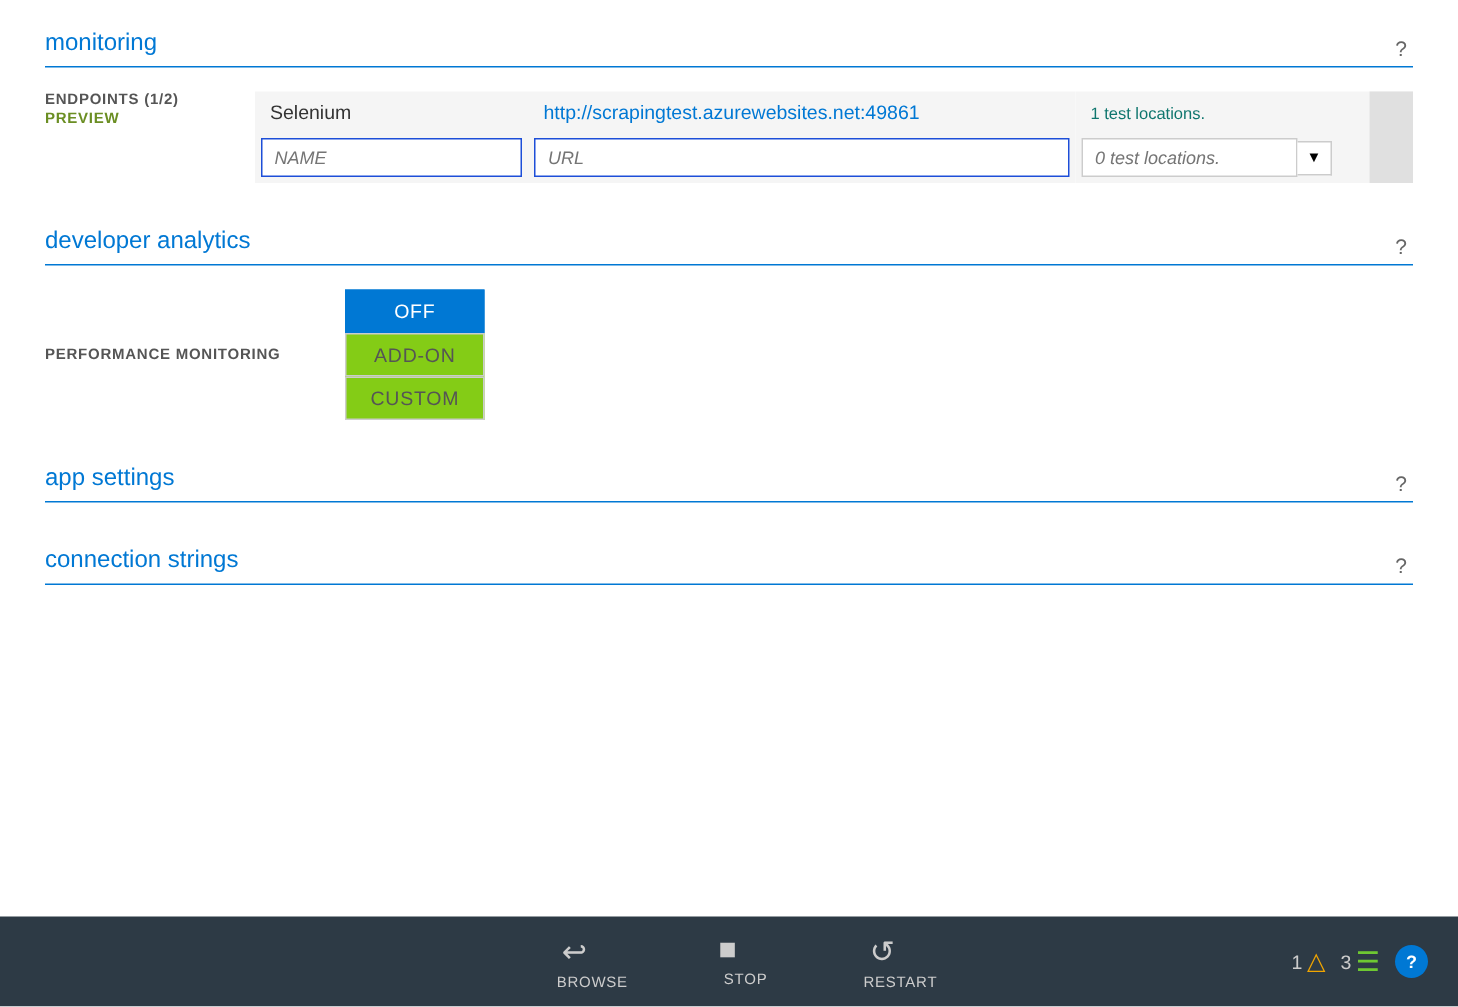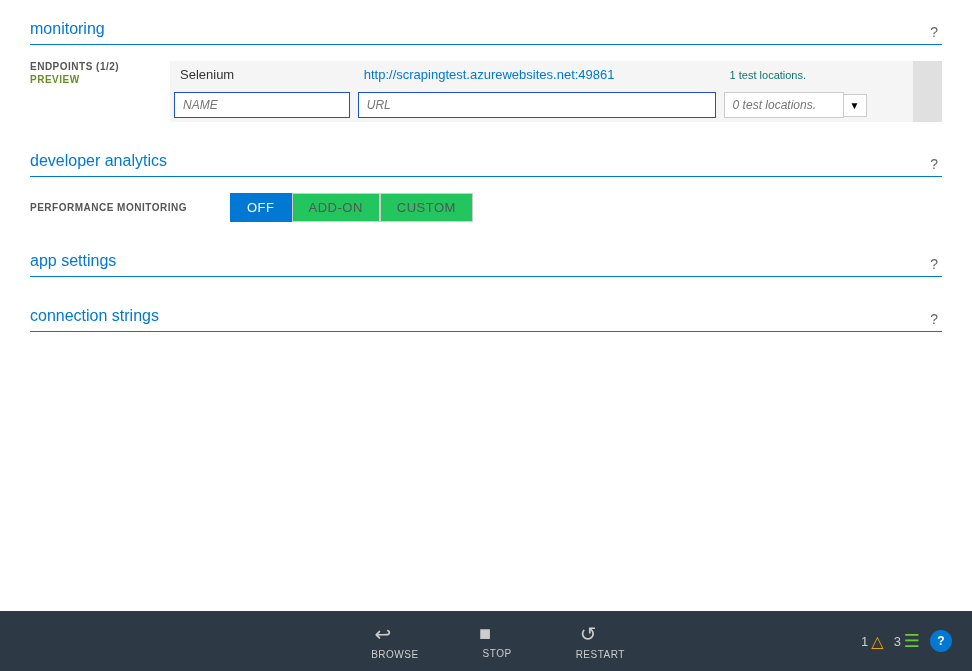--- a/index.html
+++ b/index.html
@@ -114,21 +114,21 @@
       align-items: center;
     }
 
     .test-locations-input {
       padding: 5px 8px;
       border: 1px solid #ccc;
       background: #fff;
       font-size: 12px;
       color: #aaa;
       font-style: italic;
-      width: 120px;
+      width: 144px;
     }
 
     .dropdown-btn {
       border: 1px solid #ccc;
       border-left: none;
       background: #fff;
       padding: 5px 6px;
       cursor: pointer;
       font-size: 10px;
     }
@@ -143,27 +143,28 @@
       min-width: 120px;
     }
 
     .endpoints-right {
       flex: 1;
     }
 
     
     .toggle-group {
       display: flex;
+      flex-direction: column;
     }
 
     .toggle-btn {
       padding: 6px 16px;
       font-size: 13px;
       border: 1px solid #ccc;
-      background: #22c55e;
+      background: #84cc16;
       cursor: pointer;
       font-weight: 400;
       letter-spacing: 0.5px;
     }
 
     .toggle-btn.active {
       background: #0078d4;
       color: #fff;
       border-color: #0078d4;
     }

